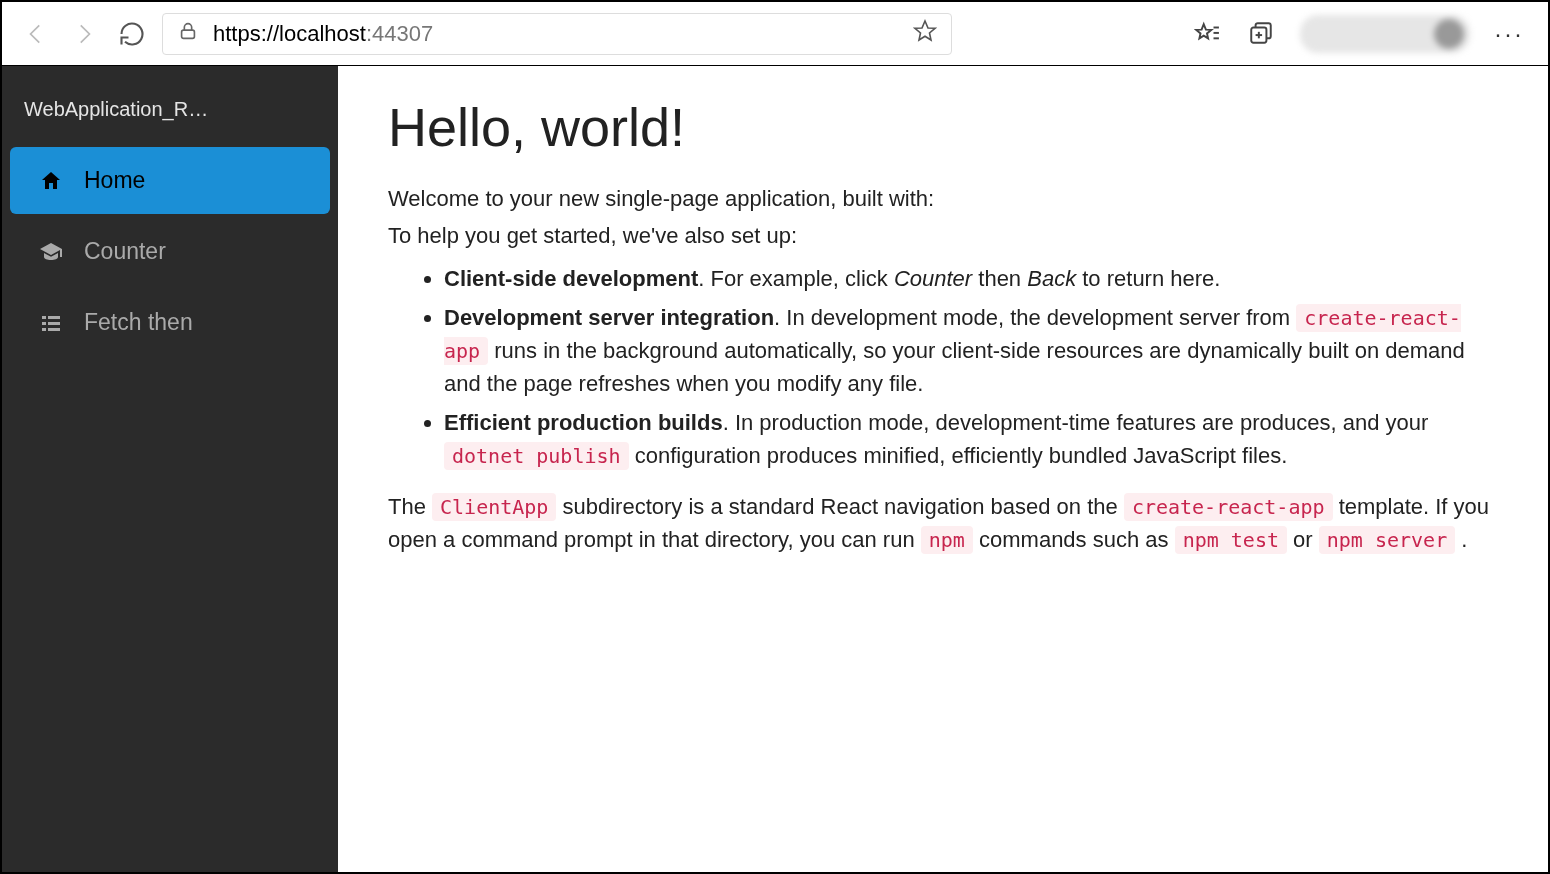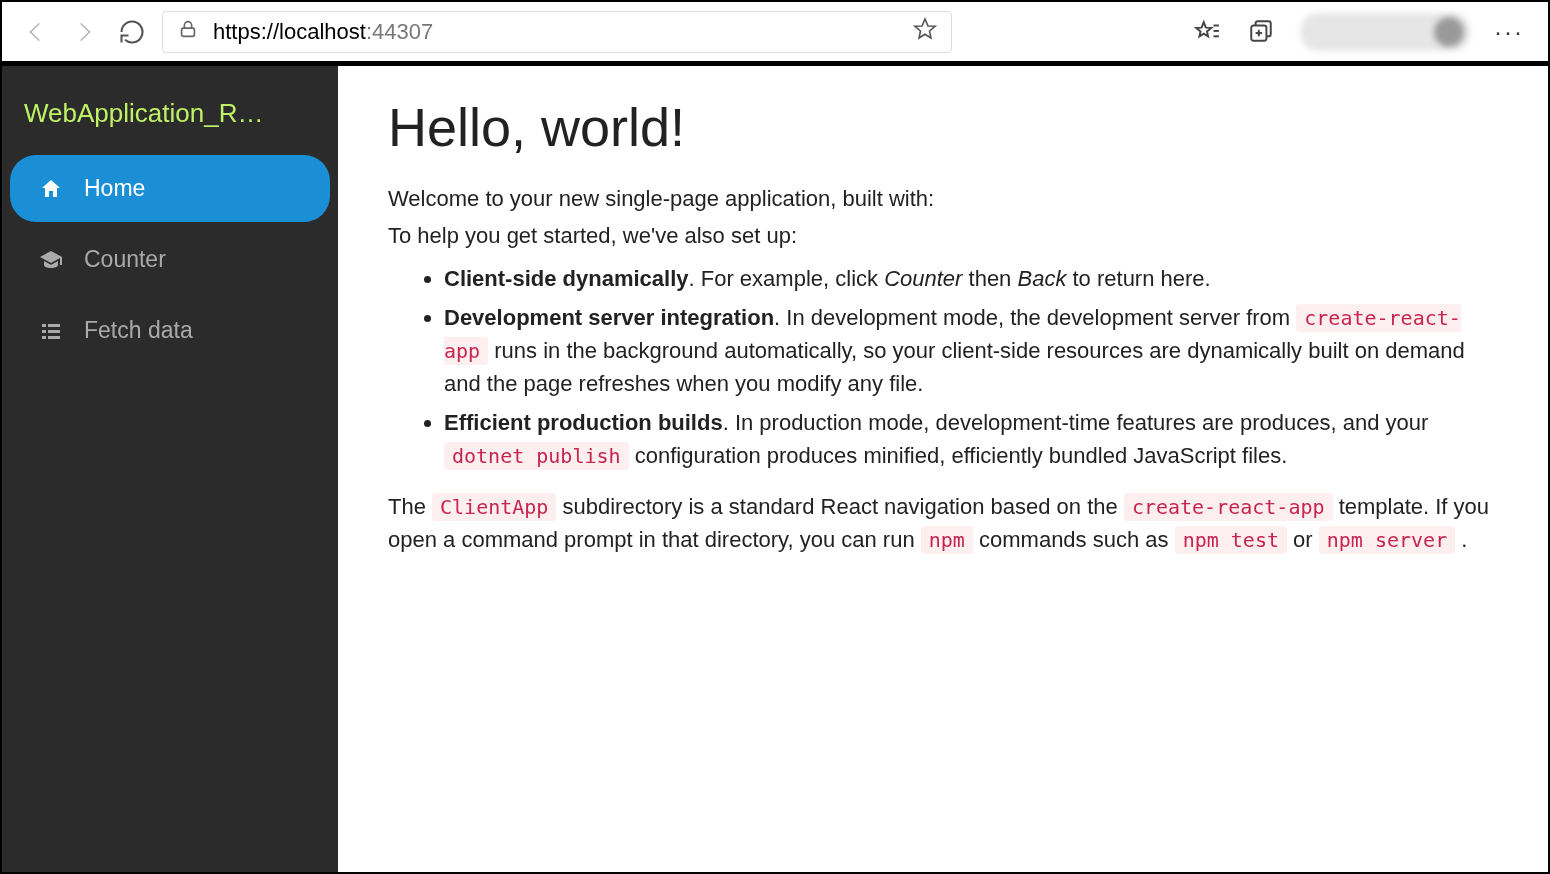--- a/index.html
+++ b/index.html
@@ -12,21 +12,21 @@
       border: 2px solid #000;
     }
     
     .browser-chrome {
       height: 64px;
       display: flex;
       align-items: center;
       padding: 0 16px;
       gap: 12px;
       background: #fff;
-      border-bottom: 5px solid #000000;
+      border-bottom: 1px solid #000000;
     }
     .nav-btn {
       width: 36px; height: 36px;
       display: flex; align-items: center; justify-content: center;
       color: #555;
       cursor: pointer;
     }
     .nav-btn.disabled { color: #bbb; }
     .address-bar {
       flex: 1;
@@ -72,42 +72,41 @@
       display: flex;
       height: calc(100% - 64px);
     }
     .sidebar {
       width: 336px;
       background: #2b2b2b;
       color: #ccc;
       padding-top: 20px;
     }
     .sidebar-title {
-      font-size: 26px;
-      color: #bef264;
+      font-size: 20px;
+      color: #e5e5e5;
       padding: 12px 22px 22px 22px;
       white-space: nowrap;
       overflow: hidden;
       text-overflow: ellipsis;
     }
     .sidebar-item {
       display: flex;
       align-items: center;
       gap: 20px;
       padding: 20px 28px;
       font-size: 23px;
       color: #aaa;
       cursor: pointer;
       border-radius: 6px;
       margin: 4px 8px;
     }
     .sidebar-item.active {
       background: #1b8fd6;
-      color: #ffffff;
-      border-radius: 26px;
+      color: #000000;
     }
     .sidebar-item .s-icon { width: 26px; display:flex; justify-content:center; }
     .main {
       flex: 1;
       padding: 30px 50px;
       color: #222;
       overflow: auto;
     }
     .main h1 {
       font-size: 54px;
@@ -217,31 +216,31 @@
       <span class="s-icon">
         <svg width="24" height="24" viewBox="0 0 24 24" fill="currentColor">
             <rect x="3" y="5" width="4" height="3"></rect>
             <rect x="9" y="5" width="12" height="3"></rect>
             <rect x="3" y="11" width="4" height="3"></rect>
             <rect x="9" y="11" width="12" height="3"></rect>
             <rect x="3" y="17" width="4" height="3"></rect>
             <rect x="9" y="17" width="12" height="3"></rect>
           </svg>
       </span>
-      <span>Fetch data</span>
+      <span>Fetch then</span>
     </div>
   </div>
 
   <div class="main">
     <h1>Hello, world!</h1>
     <p>Welcome to your new single-page application, built with:</p>
     <p>To help you get started, we've also set up:</p>
     <ul>
       <li>
-        <strong>Client-side dynamically</strong><span>. For example, click </span><em>Counter</em><span> then </span><em>Back</em><span> to return here.</span>
+        <strong>Client-side development</strong><span>. For example, click </span><em>Counter</em><span> then </span><em>Back</em><span> to return here.</span>
       </li>
       <li>
         <strong>Development server integration</strong><span>. In development mode, the development server from </span><code>create-react-app</code><span> runs in the background automatically, so your client-side resources are dynamically built on demand and the page refreshes when you modify any file.</span>
       </li>
       <li>
         <strong>Efficient production builds</strong><span>. In production mode, development-time features are produces, and your </span><code>dotnet publish</code><span> configuration produces minified, efficiently bundled JavaScript files.</span>
       </li>
     </ul>
     <p>
       <span>The </span><code>ClientApp</code><span> subdirectory is a standard React navigation based on the </span><code>create-react-app</code><span> template. If you open a command prompt in that directory, you can run </span><code>npm</code><span> commands such as </span><code>npm test</code><span> or </span><code>npm server</code><span> .</span>

